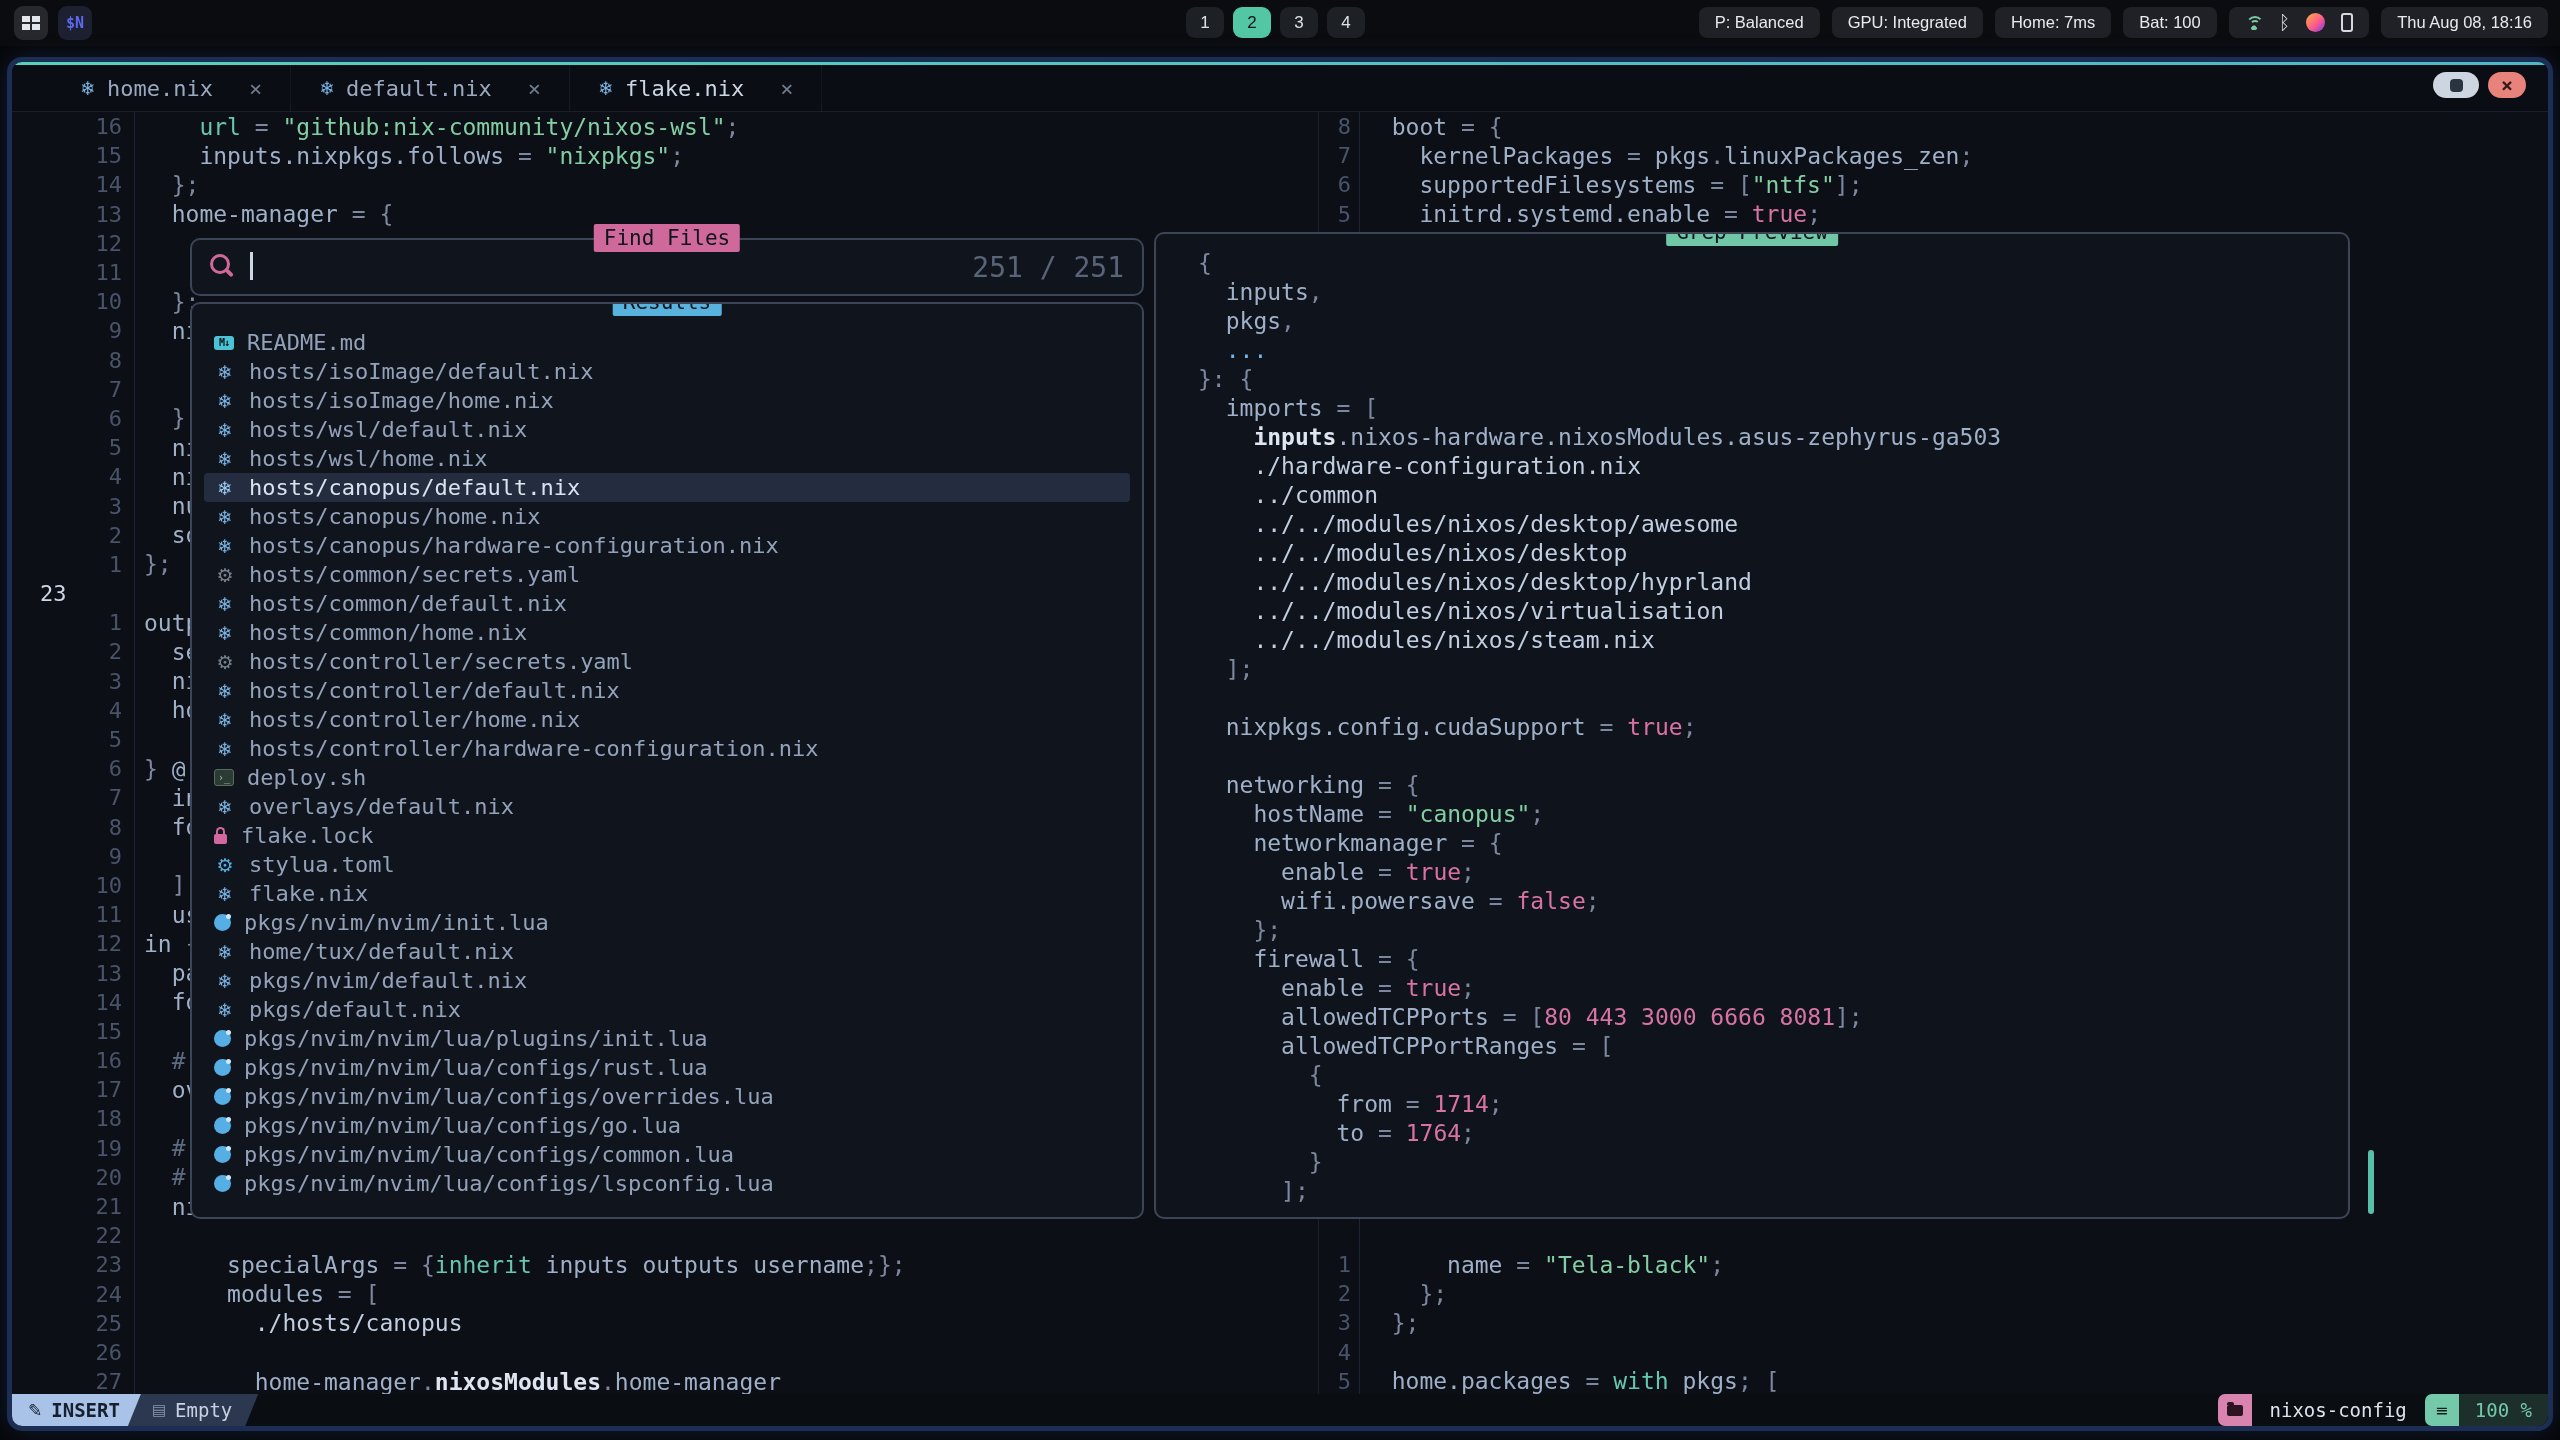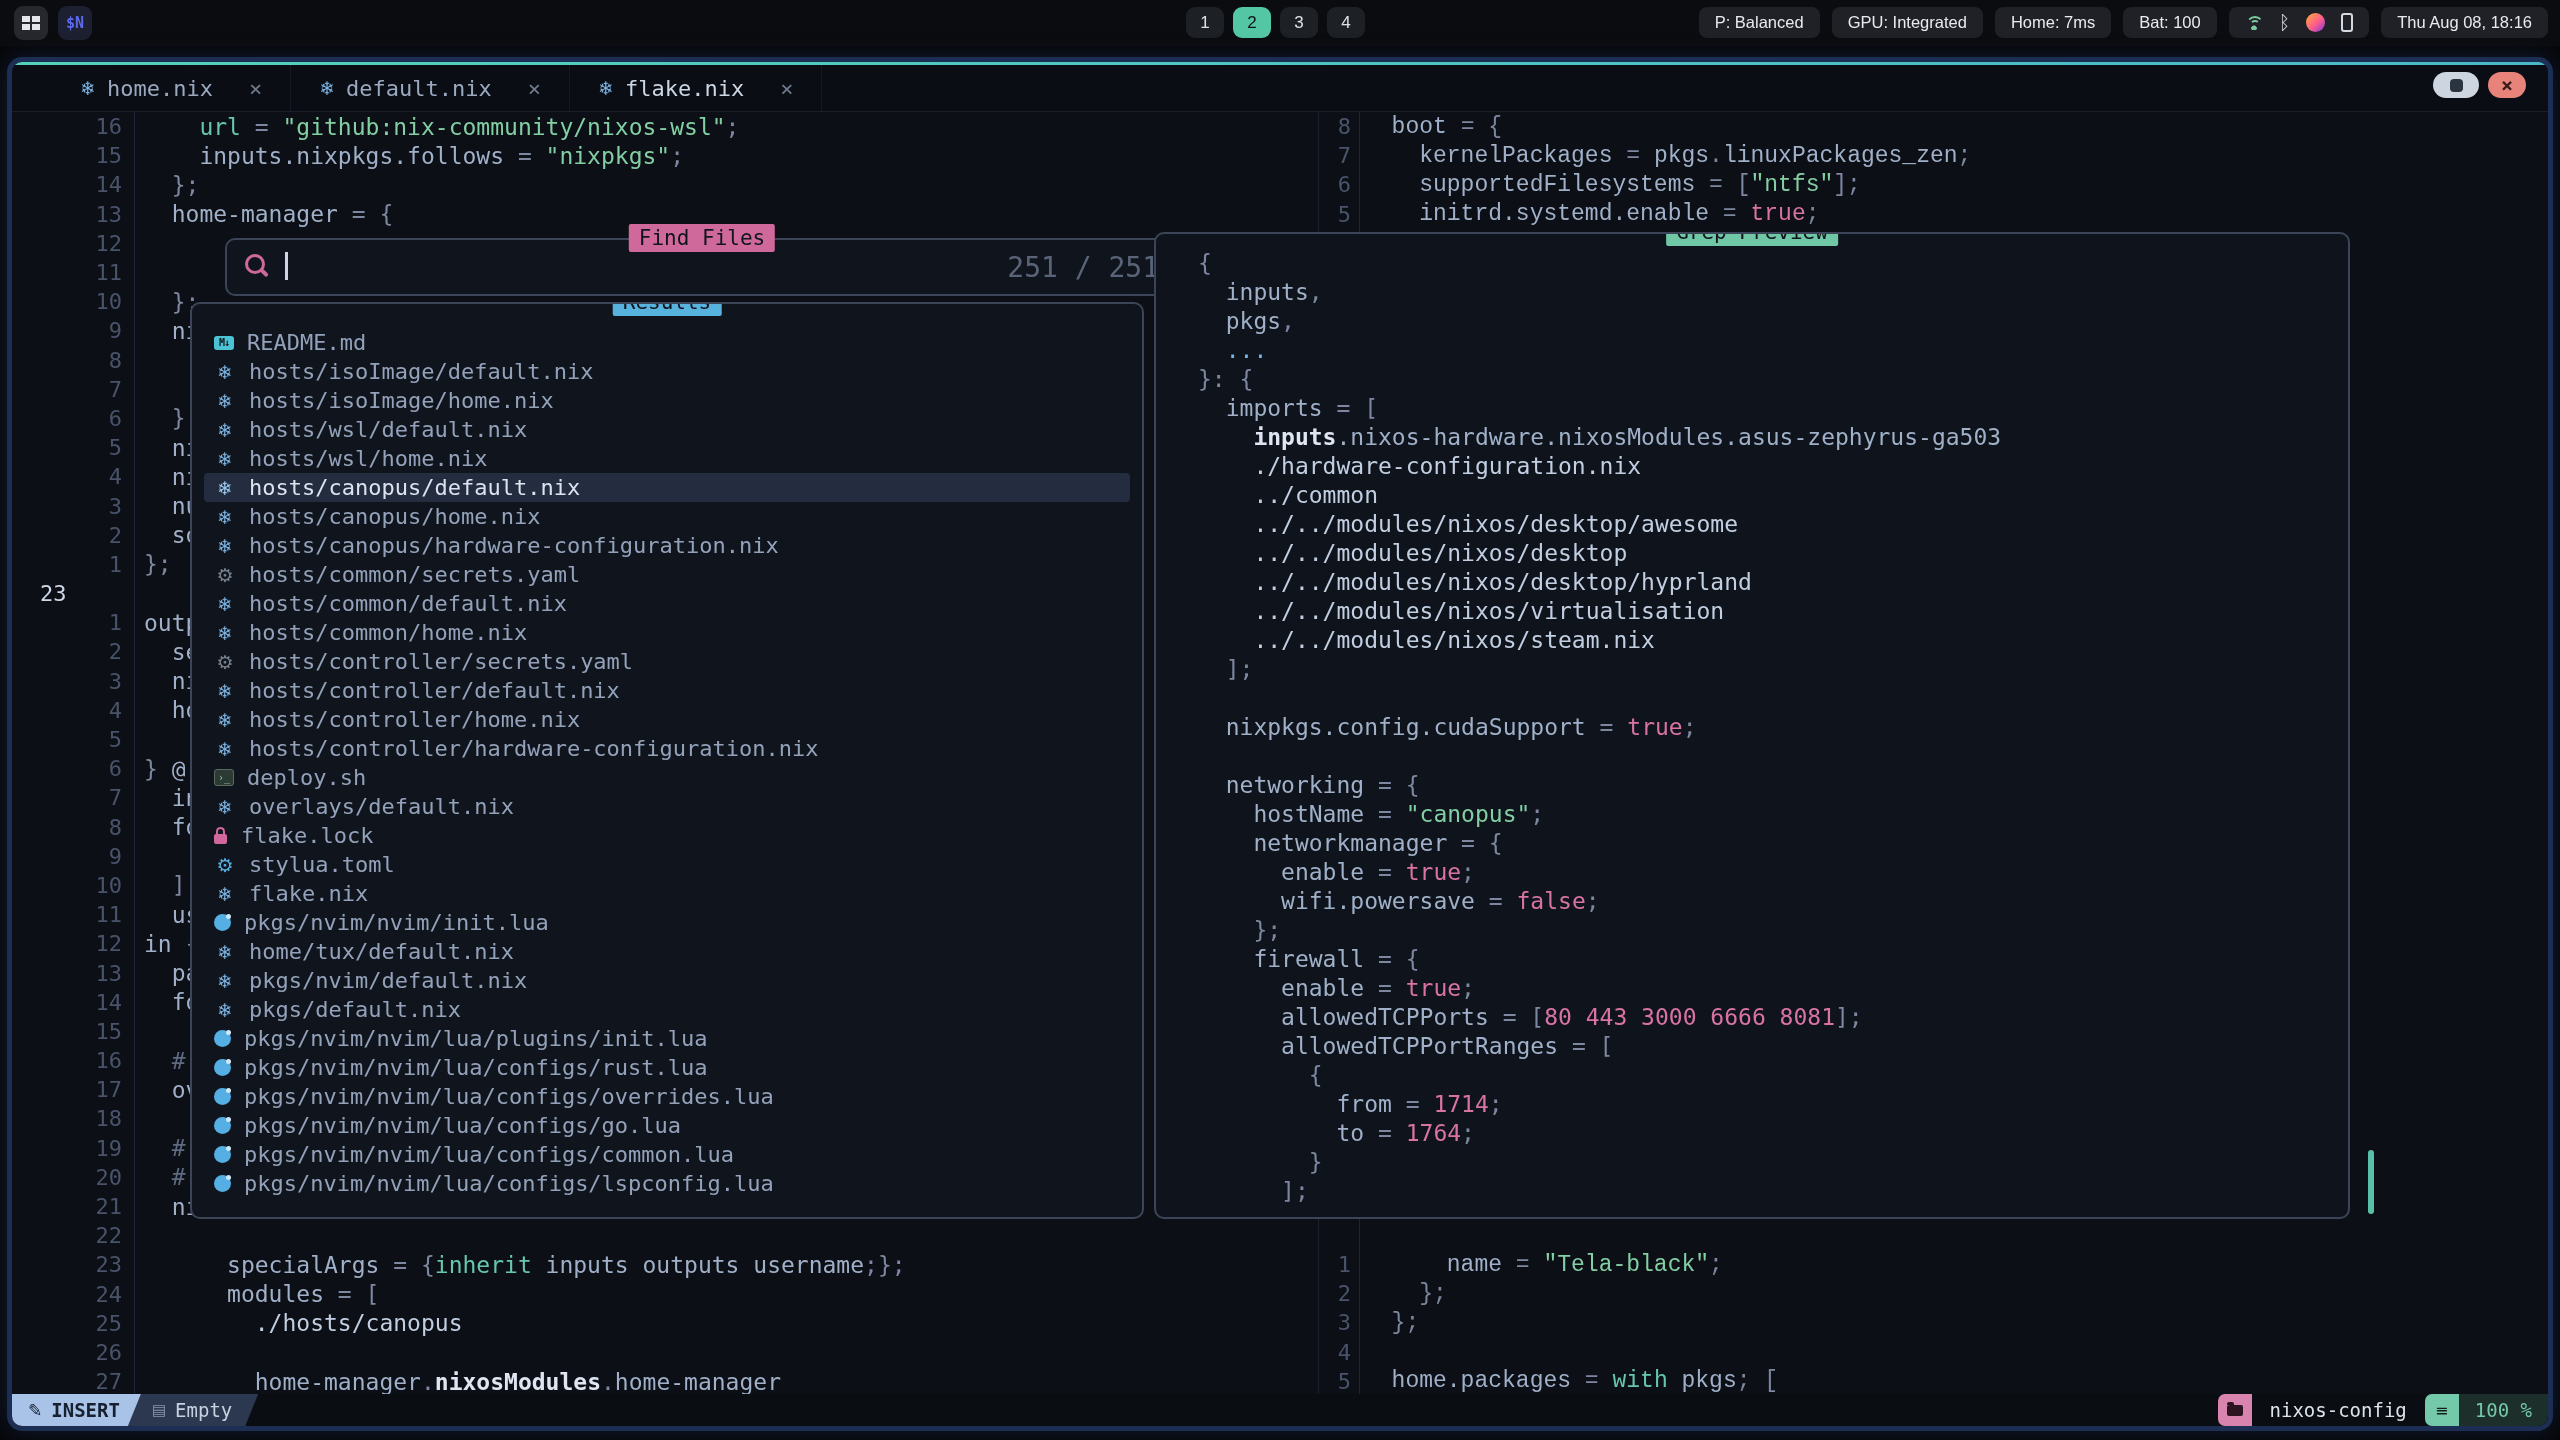--- a/index.html
+++ b/index.html
@@ -43,32 +43,32 @@
   #paneL{left:0;width:1306px;}
   #paneR{left:1306px;right:0;border-left:1px solid #1a212e;}
   .gutterline{position:absolute;top:0;bottom:0;width:1px;background:#1d2535;}
   #paneL .gutterline{left:122px;}
   #paneR .gutterline{left:40px;}
   .crow{display:flex;height:29.2px;align-items:center;white-space:pre;font-family:"DejaVu Sans Mono",monospace;font-size:23px;}
   .ln{flex:none;width:82px;margin-left:28px;text-align:right;color:#49536a;font-size:22px;}
   .ln.cur{text-align:left;color:#cdd7e5;}
   #paneR .ln{width:26px;margin-left:6px;}
   .ct{margin-left:22px;white-space:pre;}
-  #paneR .ct{margin-left:13px;font-family:Liberation Mono, monospace;}
+  #paneR .ct{margin-left:13px;}
   #rbot{position:absolute;left:0;top:1138px;right:0;}
   .c0{color:#9fb0c8;} .c1{color:#7d87a0;} .c2{color:#83cfa4;} .c3{color:#66c7ac;}
   .c4{color:#d873a3;} .c5{color:#dfe6f2;font-weight:bold;} .c6{color:#c2cfe2;}
   .c7{color:#5d6a80;} .c8{color:#74b4e4;}
   
   .popup{position:absolute;background:#10151d;border:2px solid #3c4558;border-radius:10px;}
   .badge{position:absolute;top:-16px;left:50%;transform:translateX(-50%);font-family:"DejaVu Sans Mono",monospace;font-size:21px;padding:2px 10px;color:#10141c;border-radius:2px;white-space:nowrap;}
   .badge.pink{background:#d0699b;}
   .badge.blue{background:#57b2dd;}
   .badge.green{background:#6fc7a5;}
-  #prompt{left:178px;top:176px;width:950px;height:54px;margin-left:35px;}
+  #prompt{left:178px;top:176px;width:950px;height:54px;}
   .mag{position:absolute;left:18px;top:14px;width:14px;height:14px;border:3px solid #d0699b;border-radius:50%;}
   .mag::after{content:"";position:absolute;left:12px;top:14px;width:9px;height:3.5px;background:#d0699b;transform:rotate(45deg);border-radius:2px;}
   .caret{position:absolute;left:58px;top:12px;width:3px;height:28px;background:#ccd6e4;}
   .counter{position:absolute;right:18px;top:11px;font-family:"DejaVu Sans Mono",monospace;font-size:28px;color:#5a6478;}
   #results{left:178px;top:240px;width:950px;height:913px;overflow:hidden;}
   #rlist{position:absolute;left:12px;right:12px;top:24px;}
   .ritem{display:flex;align-items:center;height:29px;padding-left:10px;border-radius:4px;font-family:"DejaVu Sans Mono",monospace;font-size:22px;color:#93a2ba;gap:13px;}
   .ritem.selected{background:#242d40;color:#dce3ef;}
   .fi{flex:none;display:inline-flex;align-items:center;justify-content:center;width:22px;}
   .fi-nix{color:#7cb4e4;font-size:19px;font-family:"DejaVu Sans",sans-serif;}

